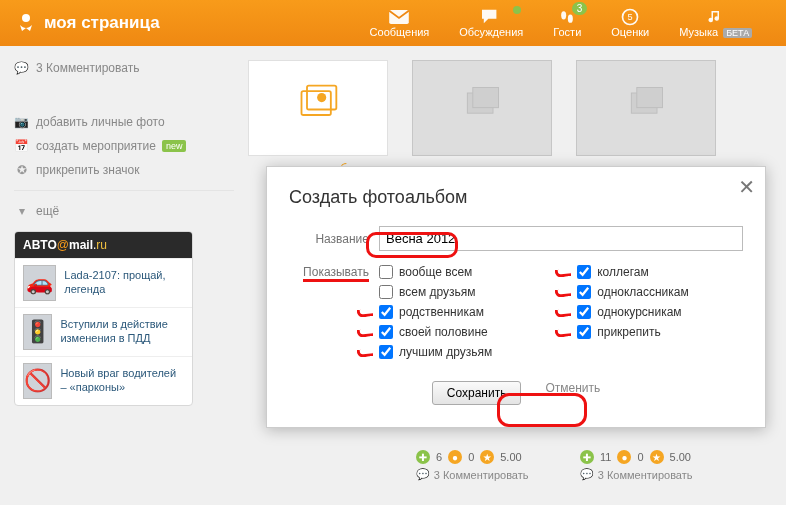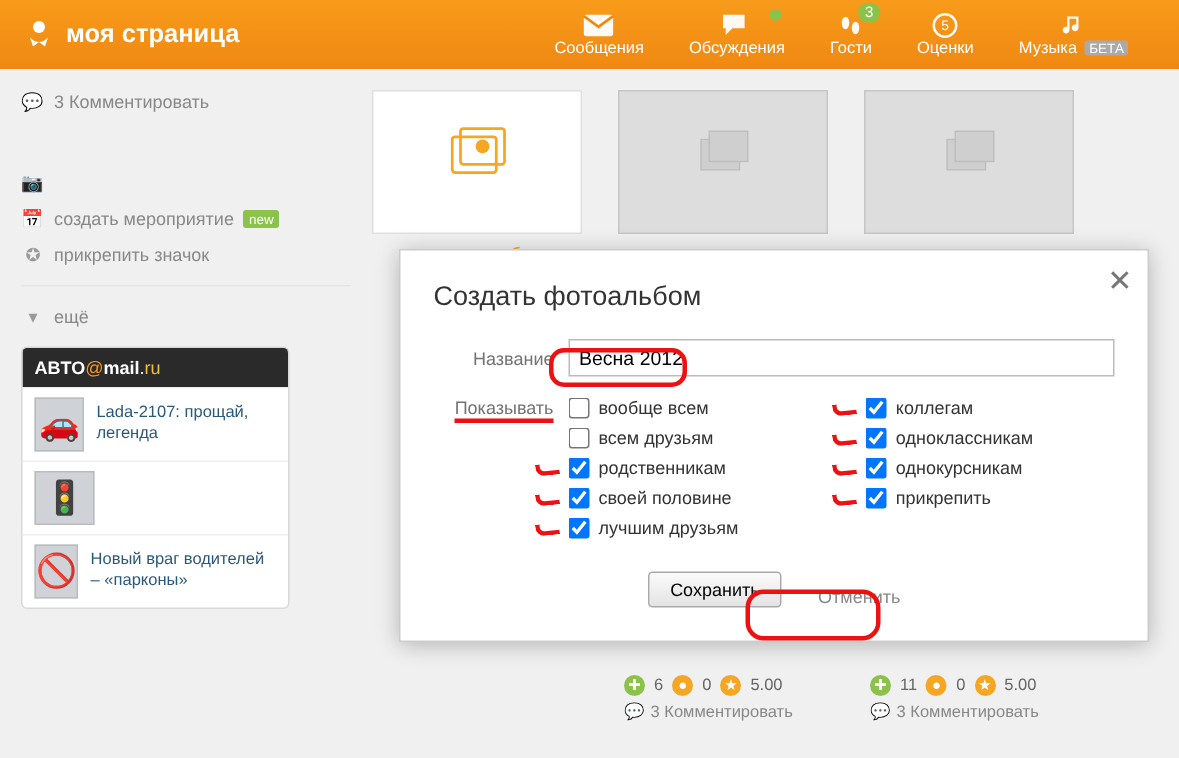--- a/index.html
+++ b/index.html
@@ -65,21 +65,21 @@
   .annot-save  { left: 497px; top: 393px; width: 90px; height: 34px; border-radius: 12px; pointer-events:none; }
 
   .chk-cols { display: flex; gap: 85px; margin-left: 90px; }
   .chk-col { display: flex; flex-direction: column; gap: 6px; }
   .chk { display: flex; align-items: center; gap: 6px; font-size: 12px; position: relative; }
   .chk input { width:14px; height:14px; }
 
   
   .chk .mark { position:absolute; left:-22px; top:4px; width:16px; height:8px; border-bottom:3px solid #e11; border-left:3px solid #e11; border-bottom-left-radius:6px; transform:rotate(-6deg); }
 
-  .modal-actions { display:flex; justify-content:center; align-items:flex-end; gap:24px; margin-top:22px; }
+  .modal-actions { display:flex; justify-content:center; align-items:flex-start; gap:24px; margin-top:22px; }
   .btn-save { background: linear-gradient(#fafafa,#e4e4e4); border:1px solid #aaa; border-radius:3px; padding:4px 14px; font-size:12px; cursor:pointer; }
   .btn-cancel { color:#888; font-size:12px; cursor:pointer; }
 
   .ph-icon svg { width: 44px; height: 44px; }
 </style>
 </head>
 <body>
 
 <div class="topbar">
   <div class="logo">
@@ -142,20 +142,21 @@
 
 <div class="content">
   <div class="left">
     <div class="link">
       <span class="licon">💬</span>
       <span>3 Комментировать</span>
     </div>
     <div class="spacer"></div>
     <div class="link">
       <span class="licon">📷</span>
+      <span>добавить личные фото</span>
     </div>
     <div class="link">
       <span class="licon">📅</span>
       <span>создать мероприятие</span>
       <span class="new-tag">new</span>
     </div>
     <div class="link">
       <span class="licon">✪</span>
       <span>прикрепить значок</span>
     </div>
@@ -170,20 +171,21 @@
         <span>
           <b>ABTO</b><span class="at">@</span><b>mail</b><span>.</span><span class="ru">ru</span>
         </span>
       </div>
       <div class="promo-item">
         <div class="thumb">🚗</div>
         <div class="ptext">Lada-2107: прощай, легенда</div>
       </div>
       <div class="promo-item">
         <div class="thumb">🚦</div>
+        <div class="ptext">Вступили в действие изменения в ПДД</div>
       </div>
       <div class="promo-item">
         <div class="thumb">🚫</div>
         <div class="ptext">Новый враг водителей – «парконы»</div>
       </div>
     </div>
   </div>
 
   <div class="right">
     <div class="album-row">

